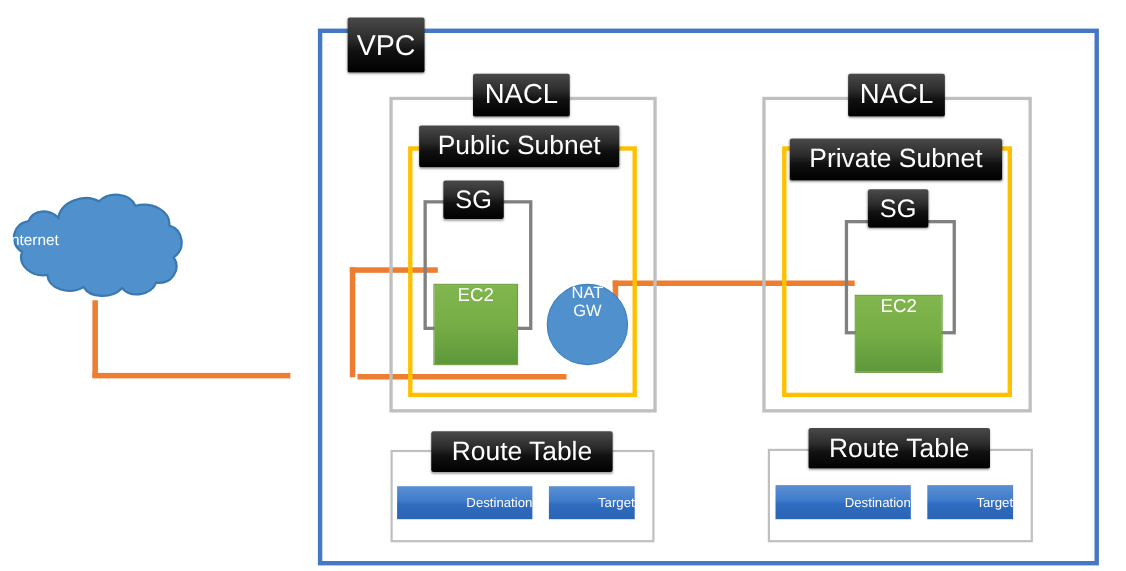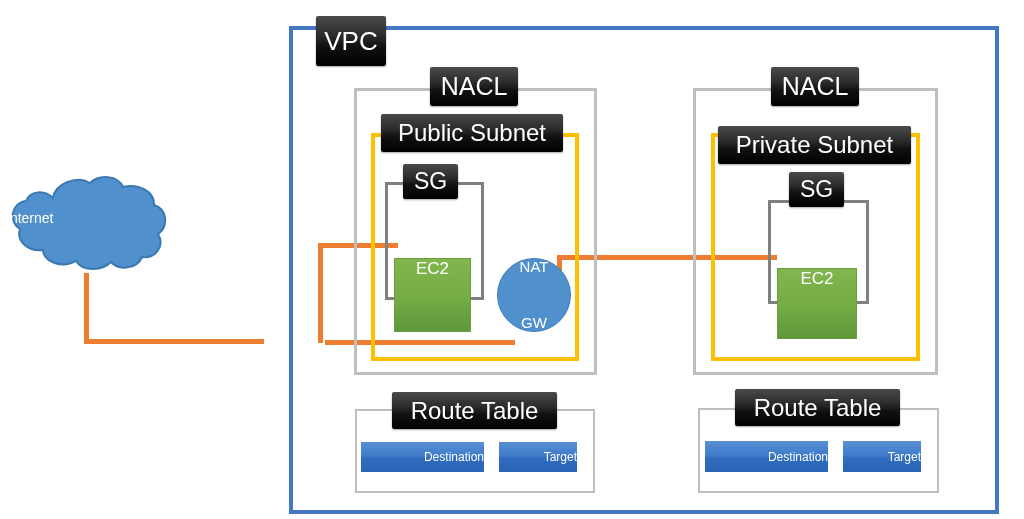--- a/index.html
+++ b/index.html
@@ -89,21 +89,21 @@
   }
 
   
   .circle-blue {
     background: #4f90cd;
     border: 1px solid #3e7fbb;
     border-radius: 50%;
     color: #ffffff;
     display: flex;
     align-items: center;
-    justify-content: space-between;
+    justify-content: flex-start;
     flex-direction: column;
     text-align: center;
     line-height: 1.05;
     font-size: 15px;
   }
 
   
   .line-orange { background: #ed7d31; }
 
   

